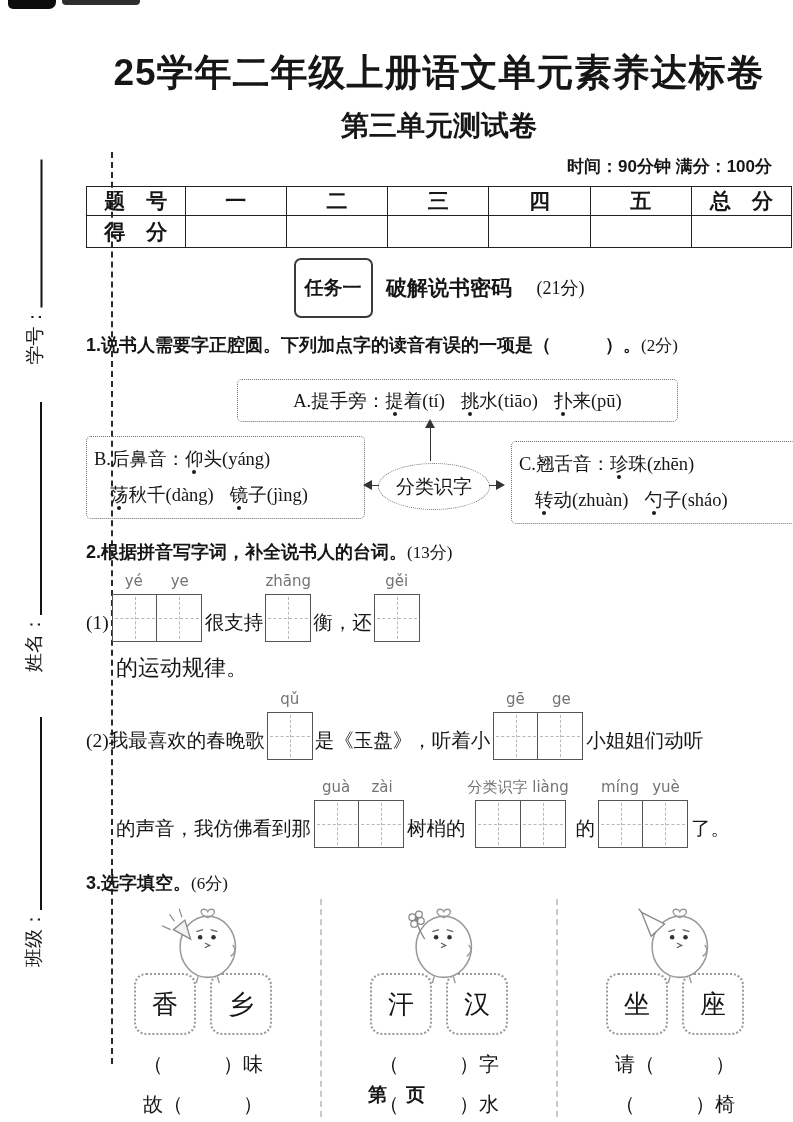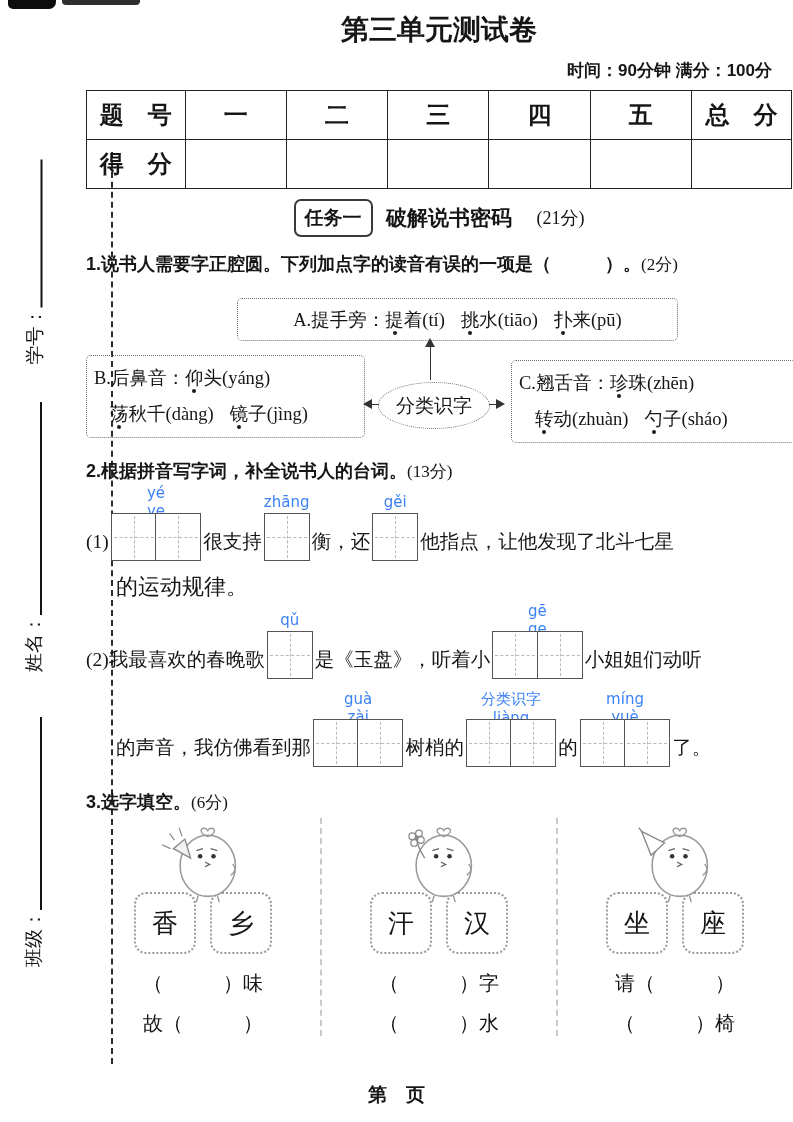--- a/index.html
+++ b/index.html
@@ -14,26 +14,26 @@
   .side-label{font-family:"Liberation Serif",serif;font-size:19px;white-space:nowrap;line-height:24px;}
   .side-blank{flex:1;border-bottom:2.5px solid #141414;margin-bottom:4px;height:1px;}
   .f1{width:205px;left:-69px;top:249px;}
   .f2{width:270px;left:-102px;top:524px;}
   .f3{width:250px;left:-92px;top:829px;}
   .content{position:absolute;left:86px;top:0;width:706px;}
   .title{margin-top:50px;text-align:center;font-size:37px;font-weight:bold;letter-spacing:1px;line-height:46px;}
   .subtitle{margin-top:12px;text-align:center;font-size:28px;font-weight:bold;line-height:36px;}
   .meta{margin-top:12px;text-align:right;padding-right:20px;font-size:17px;font-weight:bold;line-height:22px;}
   table.score{width:100%;border-collapse:collapse;margin-top:8px;table-layout:fixed;}
-  table.score td{border:1.8px solid #222;text-align:center;font-size:24px;padding:8px;}
+  table.score td{border:1.8px solid #222;text-align:center;font-size:21px;padding:0;}
   table.score tr.hd td{font-weight:bold;height:27px;}
   table.score tr.sc td{height:31px;}
   table.score td.lbl{font-weight:bold;}
   .banner{margin-top:10px;text-align:center;}
-  .badge{display:inline-block;border:2px solid #3a3a3a;border-radius:7px;padding:4px 9px;
+  .badge{display:inline-block;border:2px solid #3a3a3a;border-radius:7px;padding:15px 9px;
          font-weight:bold;font-size:19px;vertical-align:middle;box-shadow:0 0 0 1.5px #fff inset;}
   .banner-title{font-weight:bold;font-size:21px;margin-left:9px;vertical-align:middle;}
   .banner-points{font-family:"Liberation Serif",serif;font-size:18px;margin-left:20px;vertical-align:middle;text-align:right;}
   .stem{font-size:18px;font-weight:bold;line-height:26px;}
   .stem.m14{margin-top:14px;} .stem.m10{margin-top:10px;} .stem.m22{margin-top:22px;}
   .points{font-family:"Liberation Serif",serif;font-weight:normal;font-size:17px;}
   
   .diagram{position:relative;margin-top:20px;height:150px;font-family:"Liberation Serif",serif;font-size:18.5px;}
   .dbox{position:absolute;border:1.7px dotted #6e6e6e;border-radius:5px;box-sizing:border-box;}
   .dbox.a{left:151px;top:0;width:441px;height:43px;display:flex;align-items:center;justify-content:center;}
@@ -56,21 +56,21 @@
   .dot-under::after{content:"";position:absolute;left:50%;transform:translateX(-50%);bottom:-5px;
                     width:4px;height:4px;border-radius:50%;background:#1c1c1c;}
   .wgap{display:inline-block;width:16px;}
   
   .fill-line{display:flex;align-items:flex-end;font-family:"Liberation Serif",serif;font-size:19.5px;}
   .fill-line.m6{margin-top:6px;} .fill-line.m8{margin-top:8px;} .fill-line.m18{margin-top:18px;}
   .fill-line .txt{padding-bottom:7px;white-space:nowrap;line-height:24px;}
   .fill-line .txt.ind{padding-left:30px;}
   .boxgroup{display:flex;flex-direction:column;align-items:center;margin:0 2px;}
   .pyrow{display:flex;justify-content:center;height:22px;font-family:"DejaVu Sans",sans-serif;
-         font-size:15px;color:#3b82f6;flex-direction:column;}
+         font-size:15px;color:#737373;}
   .pyrow span{min-width:46px;text-align:center;white-space:nowrap;}
   .cells{display:flex;}
   .cell{position:relative;width:46px;height:48px;border:1.6px solid #555;background:#fff;box-sizing:border-box;}
   .cell+.cell{margin-left:-1.6px;}
   .cell::before{content:"";position:absolute;left:2px;right:2px;top:50%;border-top:1px dashed #b8b8b8;}
   .cell::after{content:"";position:absolute;top:2px;bottom:2px;left:50%;border-left:1px dashed #b8b8b8;}
   .cont{font-family:"Liberation Serif",serif;font-size:22px;margin-top:12px;padding-left:30px;line-height:28px;}
   
   .q3row{display:flex;margin-top:2px;min-height:212px;}
   .q3col{flex:1;display:flex;flex-direction:column;align-items:center;padding-top:2px;}
@@ -99,20 +99,21 @@
   <div class="side-field f2">
     <span class="side-label">姓名：</span>
     <span class="side-blank"></span>
   </div>
   <div class="side-field f3">
     <span class="side-label">班级：</span>
     <span class="side-blank"></span>
   </div>
 
   <div class="content">
+    <div class="title">25学年二年级上册语文单元素养达标卷</div>
     <div class="subtitle">第三单元测试卷</div>
     <div class="meta">时间：90分钟 满分：100分</div>
 
     <table class="score">
       <colgroup>
           <col style="width:14%">
           <col>
           <col>
           <col>
           <col>
@@ -209,21 +210,20 @@
       </div>
       <span class="txt">衡，还</span>
       <div class="boxgroup">
         <div class="pyrow">
             <span>gěi</span>
           </div>
         <div class="cells">
             <div class="cell"></div>
           </div>
       </div>
-      <span class="txt">他指点，让他发现了北斗七星</span>
     </div>
     <div class="cont">的运动规律。</div>
 
     <div class="fill-line m8">
       <span class="txt">(2)</span>
       <span class="txt">我最喜欢的春晚歌</span>
       <div class="boxgroup">
         <div class="pyrow">
             <span>qǔ</span>
           </div>

